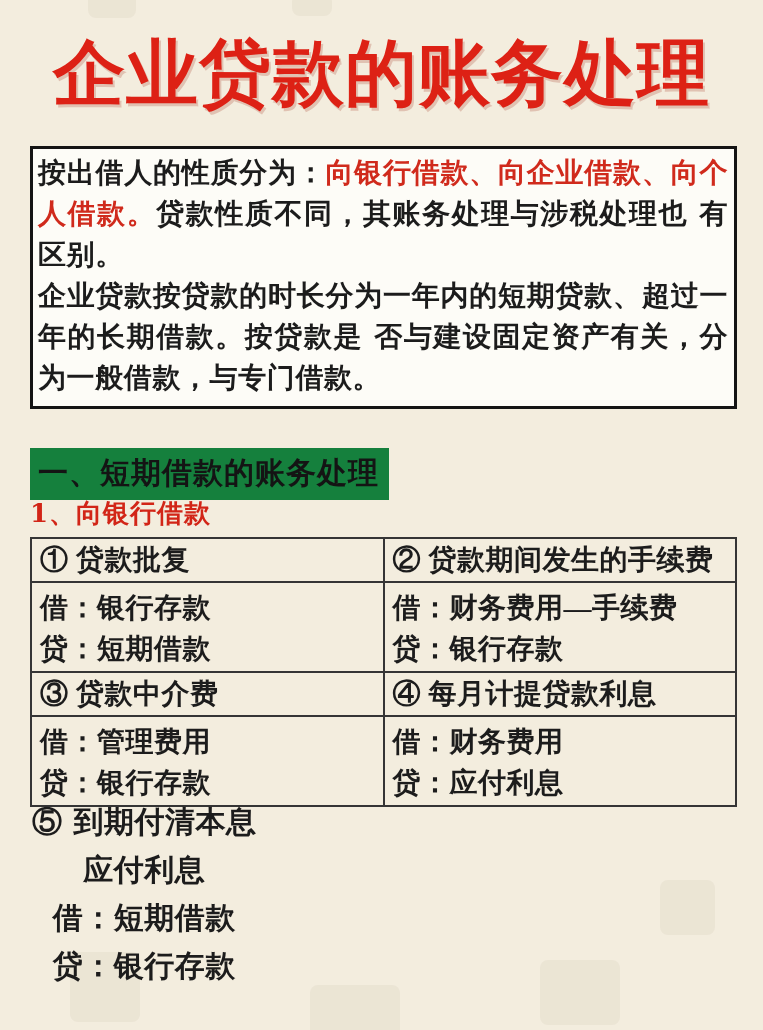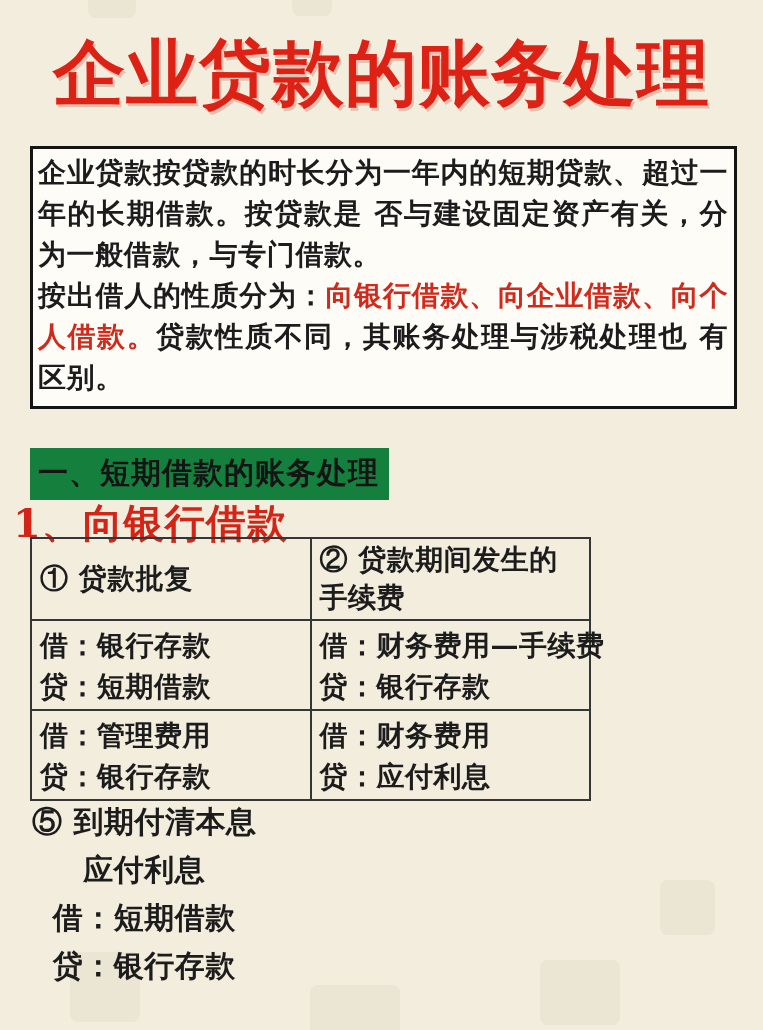--- a/index.html
+++ b/index.html
@@ -63,34 +63,35 @@
     color: #141414;
     font-size: 30px;
     font-weight: bold;
     padding: 5px 10px 6px 8px;
     letter-spacing: 1px;
     white-space: nowrap;
   }
   .sub-heading {
     position: absolute;
     top: 496px;
-    left: 13px;
+    left: 30px;
     color: #d22517;
-    font-size: 40px;
+    font-size: 26px;
     font-weight: bold;
     letter-spacing: 1px;
     white-space: nowrap;
   }
   table.entries {
     position: absolute;
     top: 537px;
     left: 30px;
-    width: 561px;
+    width: 707px;
     border-collapse: collapse;
     table-layout: fixed;
+    font-family: Liberation Serif, serif;
   }
   table.entries td {
     border: 2px solid #353535;
     vertical-align: middle;
     padding: 2px 8px;
     font-size: 28px;
     font-weight: bold;
     letter-spacing: 0.5px;
   }
   table.entries tr.hrow td {
@@ -126,22 +127,22 @@
 <div class="wm" style="top:-8px;left:88px;width:48px;height:26px;"></div>
 <div class="wm" style="top:-6px;left:292px;width:40px;height:22px;"></div>
 <div class="wm" style="top:952px;left:70px;width:70px;height:70px;"></div>
 <div class="wm" style="top:985px;left:310px;width:90px;height:60px;"></div>
 <div class="wm" style="top:960px;left:540px;width:80px;height:65px;"></div>
 <div class="wm" style="top:880px;left:660px;width:55px;height:55px;"></div>
 
 <div class="page-title">企业贷款的账务处理</div>
 
 <div class="intro-box">
+  <p><span>按出借人的性质分为：</span><span class="seg-red">向银行借款、向企业借款、向个人借款。</span><span>贷款性质不同，其账务处理与涉税处理也 有区别。</span></p>
   <p><span>企业贷款按贷款的时长分为一年内的短期贷款、超过一年的长期借款。按贷款是 否与建设固定资产有关，分为一般借款，与专门借款。</span></p>
-  <p><span>按出借人的性质分为：</span><span class="seg-red">向银行借款、向企业借款、向个人借款。</span><span>贷款性质不同，其账务处理与涉税处理也 有区别。</span></p>
 </div>
 
 <div class="section-heading">一、短期借款的账务处理</div>
 
 <div class="sub-heading">1、向银行借款</div>
 
 <table class="entries">
   <tbody>
       <tr class="hrow">
     <td>① 贷款批复</td>
@@ -150,20 +151,24 @@
   <tr class="brow">
     <td>
       <div class="entry-line">借：银行存款</div>
       <div class="entry-line">贷：短期借款</div>
     </td>
     <td>
       <div class="entry-line">借：财务费用—手续费</div>
       <div class="entry-line">贷：银行存款</div>
     </td>
   </tr>
+  <tr class="hrow">
+    <td>③ 贷款中介费</td>
+    <td>④ 每月计提贷款利息</td>
+  </tr>
   <tr class="brow">
     <td>
       <div class="entry-line">借：管理费用</div>
       <div class="entry-line">贷：银行存款</div>
     </td>
     <td>
       <div class="entry-line">借：财务费用</div>
       <div class="entry-line">贷：应付利息</div>
     </td>
   </tr>

